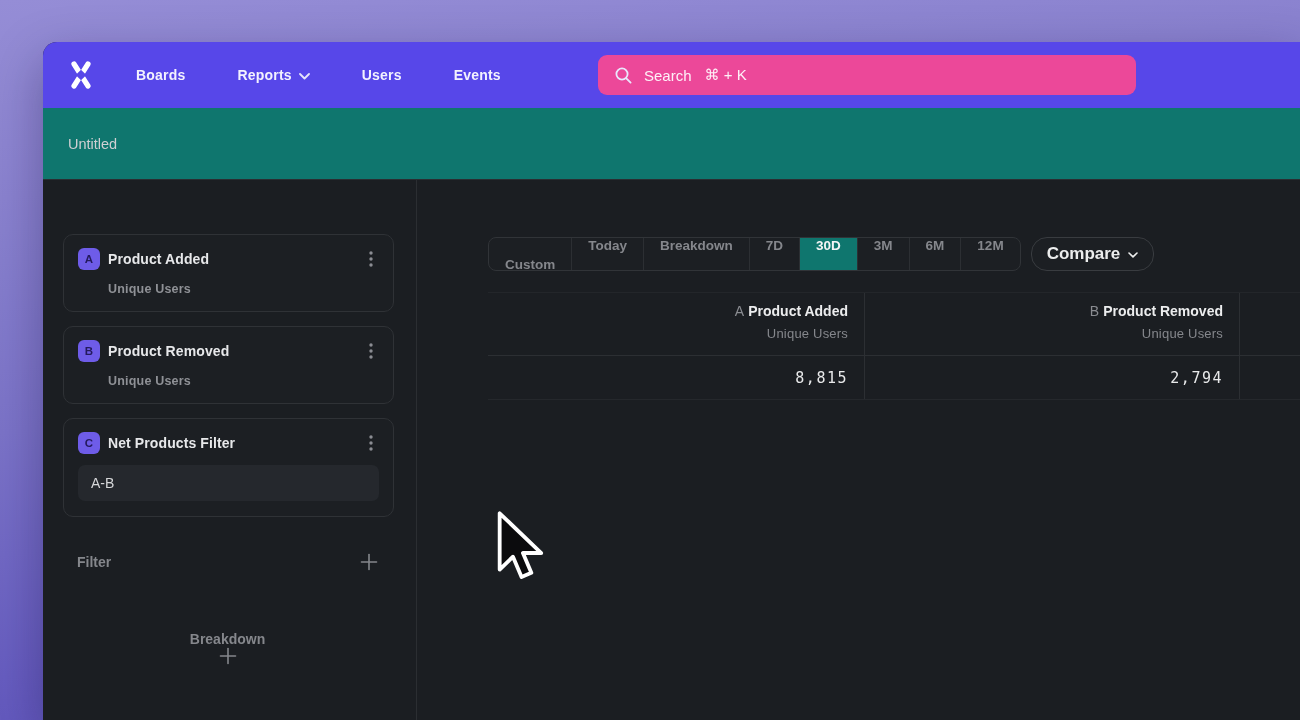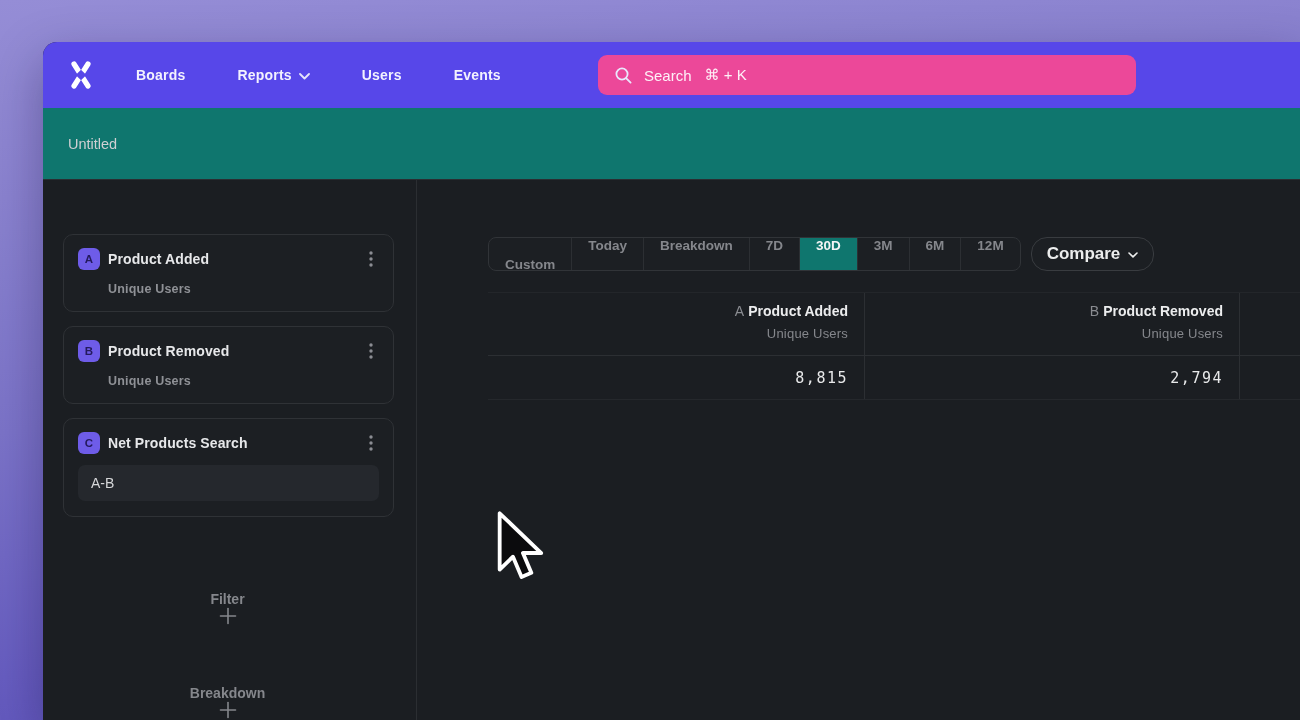--- a/index.html
+++ b/index.html
@@ -72,21 +72,21 @@
     display:flex; align-items:center; justify-content:center; flex-shrink:0;
   }
   .card-name { color:#e7e8ea; font-size:14px; font-weight:700; margin-left:8px; letter-spacing:.1px; }
   .kebab { margin-left:auto; width:16px; height:18px; cursor:pointer; display:block; }
   .card-sub { color:#8f9196; font-size:12.5px; font-weight:700; margin:12px 0 0 30px; letter-spacing:.2px; }
   .formula-field {
     margin-top:11px; height:36px; background:#25282d; border-radius:7px;
     display:flex; align-items:center; padding-left:13px;
     color:#d6d7d9; font-size:14px; font-weight:500; cursor:text;
   }
-  .filter-row { margin-top:74px;flex-direction:column; }
+  .filter-row { margin-top:36px; }
   .breakdown-row { margin-top:60px;flex-direction:column; }
 
   
   .toolbar { position:absolute; left:71px; top:57px; display:flex; align-items:center; }
   .seg-group {
     display:flex; align-items:stretch; border:1px solid #313438; border-radius:8px;
     overflow:hidden; height:34px; background:#1c1f23;
   }
   .seg {
     display:flex; align-items:flex-start; gap:19px; padding:0 16px;
@@ -196,21 +196,21 @@
                 <circle cx="8" cy="9" r="1.7" fill="#8b8d93"></circle>
                 <circle cx="8" cy="15" r="1.7" fill="#8b8d93"></circle>
             </svg>
           </div>
           <div class="card-sub">Unique Users</div>
         </div>
 
         <div class="metric-card">
           <div class="card-top">
             <span class="badge">C</span>
-            <span class="card-name">Net Products Search</span>
+            <span class="card-name">Net Products Filter</span>
             <svg class="kebab" viewBox="0 0 16 18">
               <circle cx="8" cy="3" r="1.7" fill="#8b8d93"></circle>
                 <circle cx="8" cy="9" r="1.7" fill="#8b8d93"></circle>
                 <circle cx="8" cy="15" r="1.7" fill="#8b8d93"></circle>
             </svg>
           </div>
           <div class="formula-field">
             <span>A-B</span>
           </div>
         </div>

